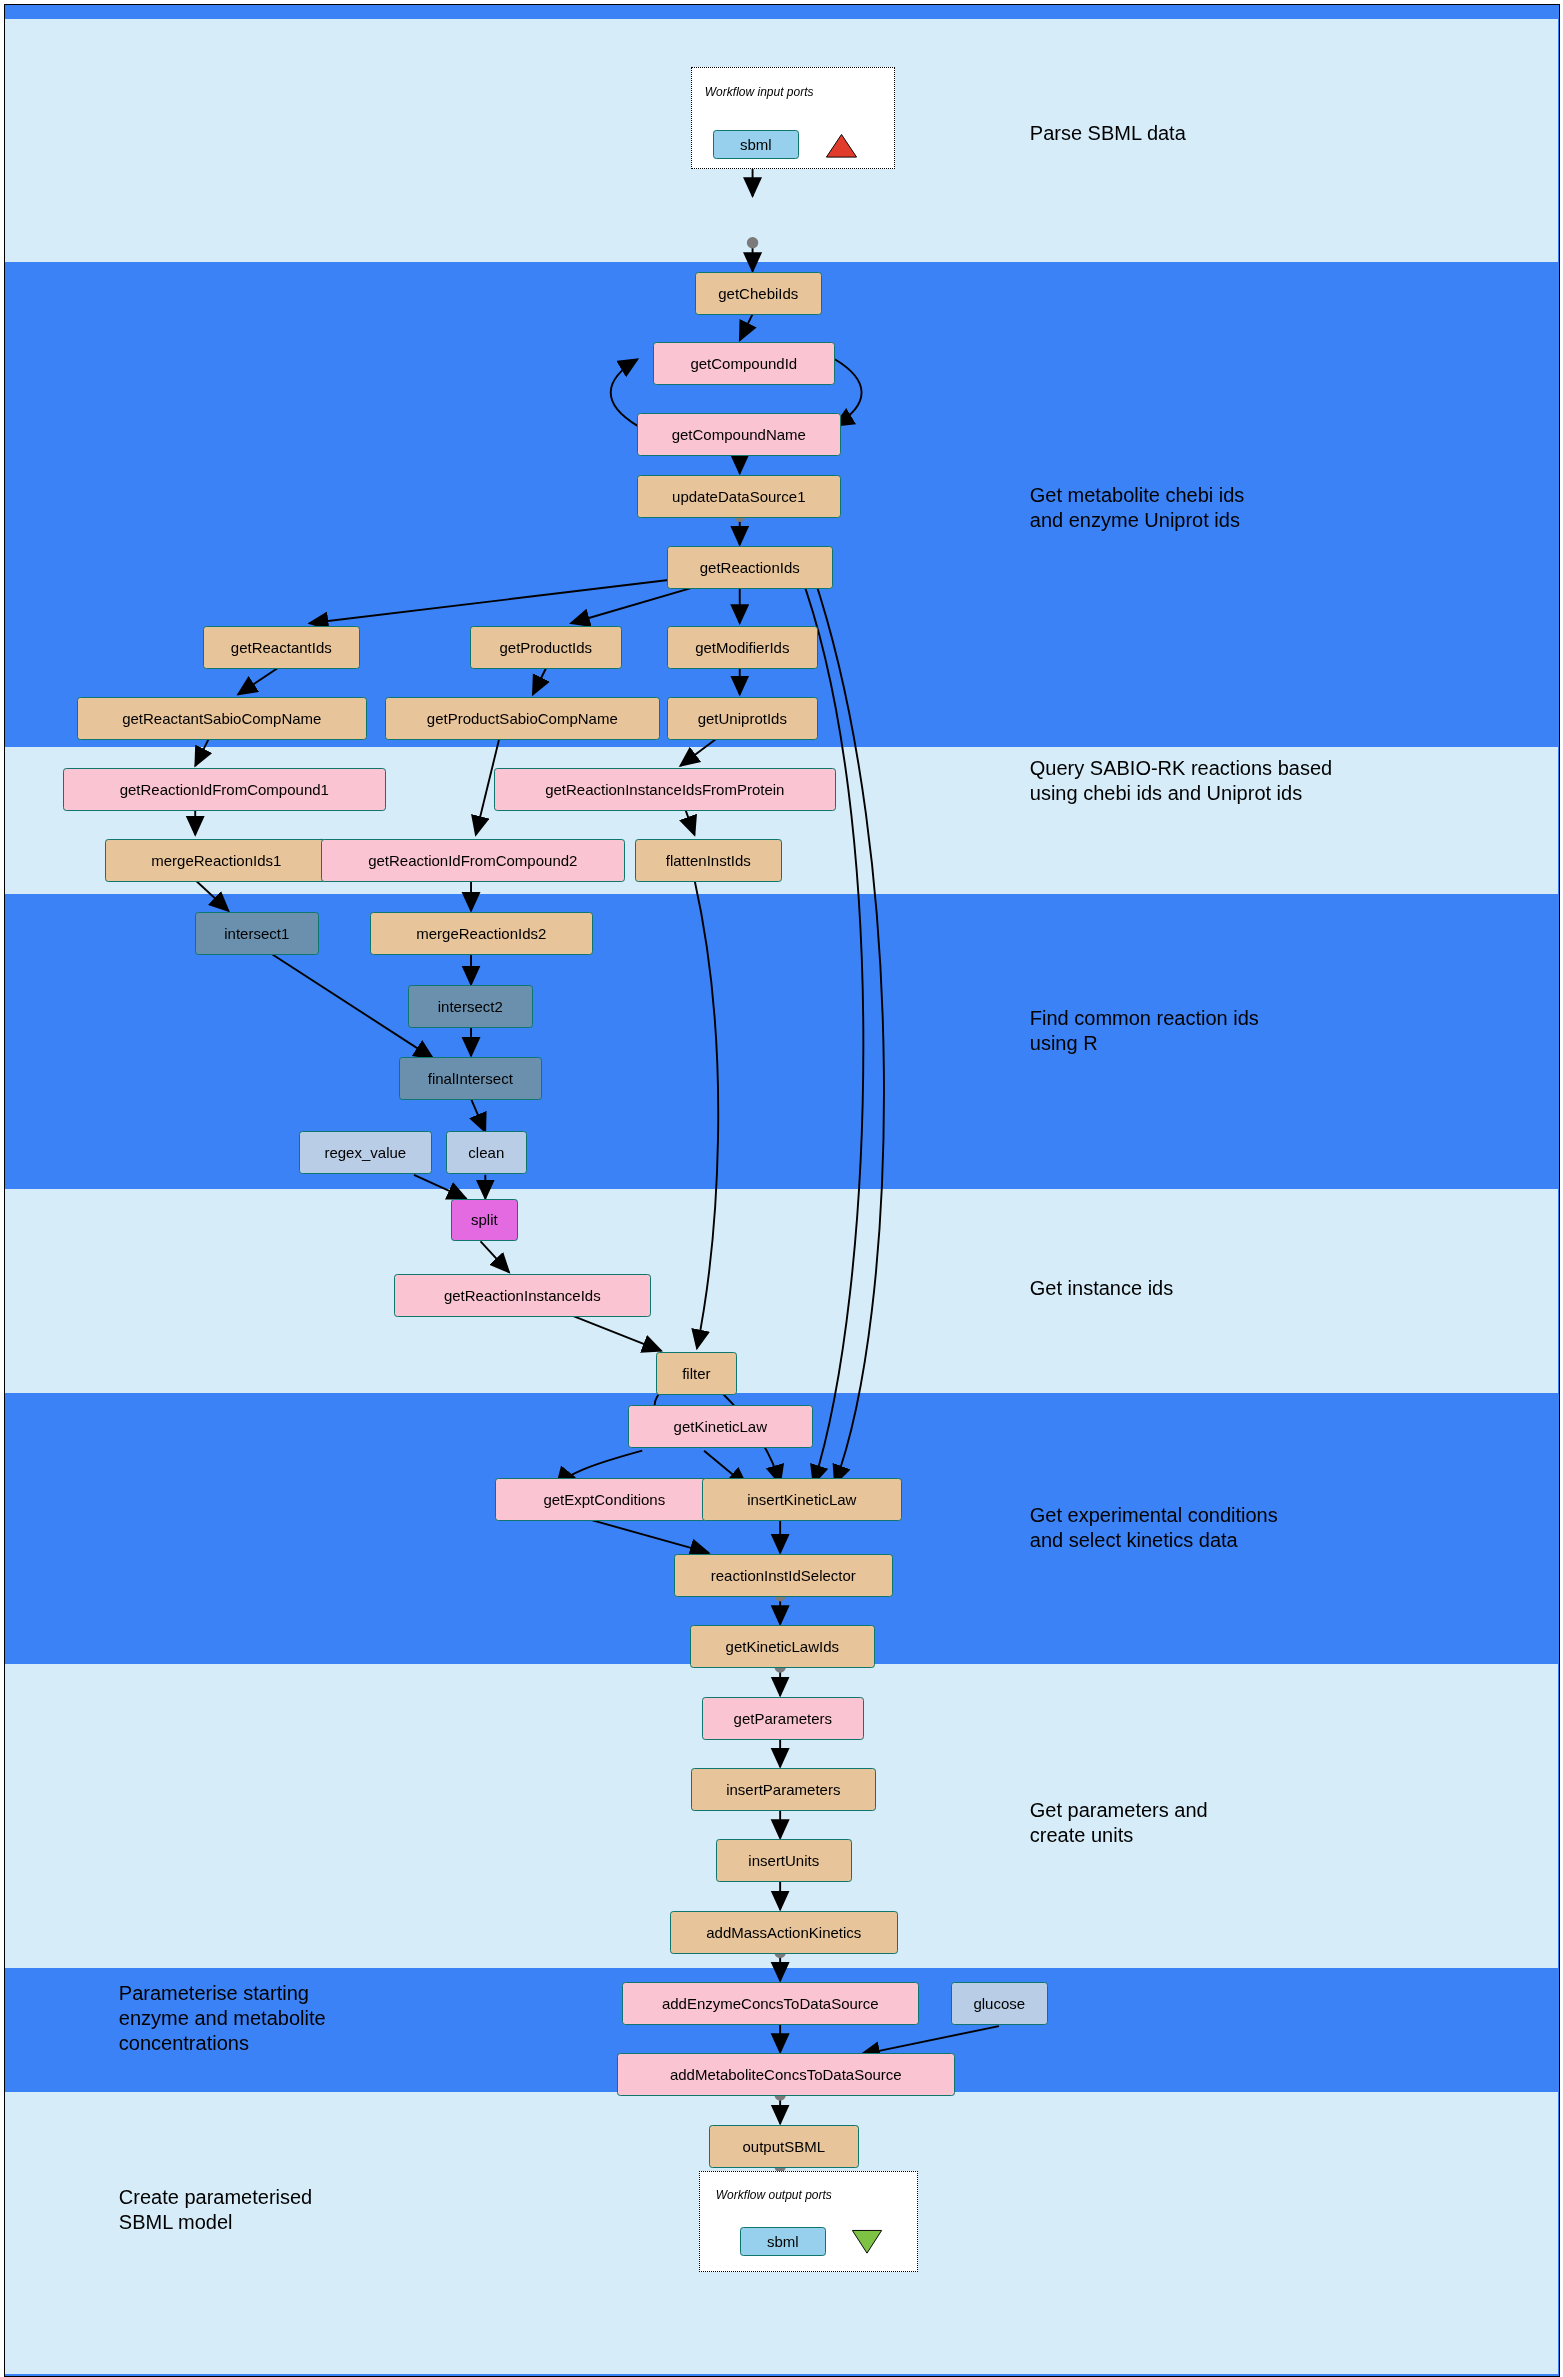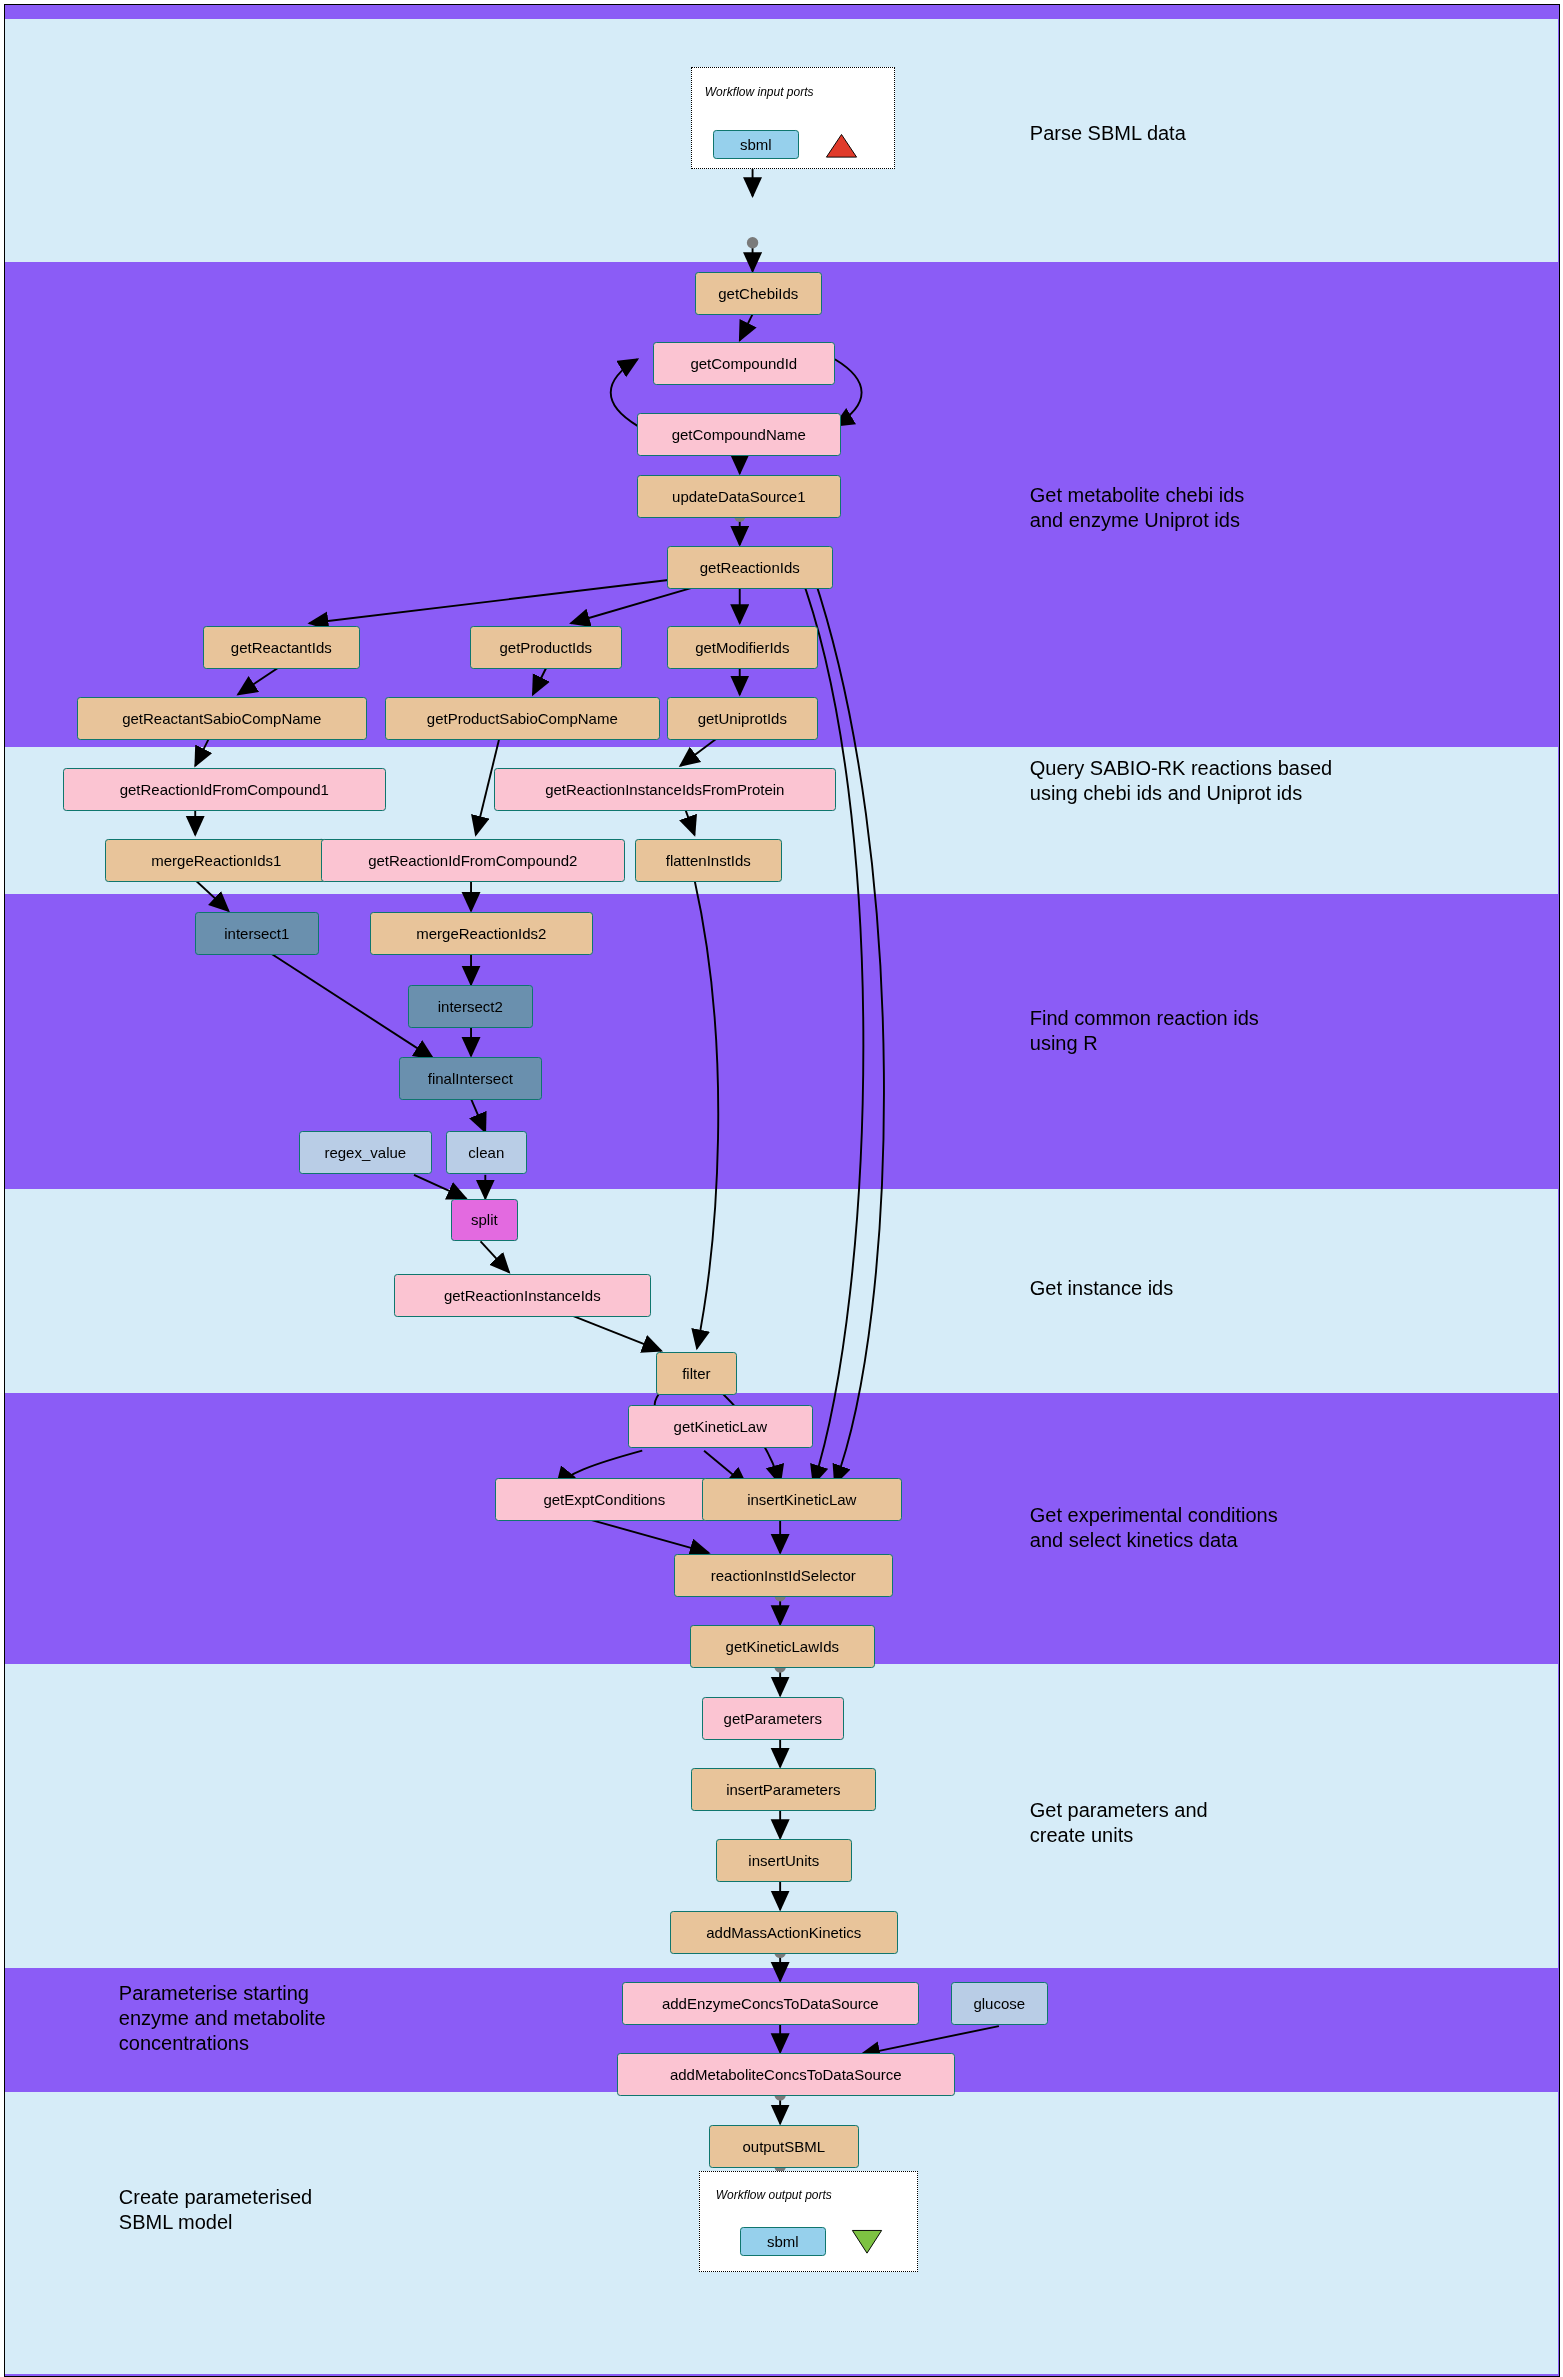--- a/index.html
+++ b/index.html
@@ -16,21 +16,21 @@
     overflow: hidden;
   }
   #frame {
     position: absolute;
     left: 3.8px;
     top: 3.8px;
     width: 1556px;
     height: 2373px;
     border: 1.4px solid #000000;
     box-sizing: border-box;
-    background: #8b5cf6;
+    background: #3b82f6;
   }
   .band {
     position: absolute;
     left: 0;
     background: #d6ecf8;
   }
   .section-label {
     position: absolute;
     font-size: 20px;
     color: #000000;
@@ -239,21 +239,21 @@
     <div class="node n-light" style="left:294px;  top:1126px; width:133px; height:43px;">regex_value</div>
     <div class="node n-light" style="left:441px;  top:1126px; width:81px; height:43px;">clean</div>
     <div class="node n-purple" style="left:446px;  top:1194px; width:67px; height:42px;">split</div>
     <div class="node n-pink" style="left:389px;  top:1269px; width:257px; height:43px;">getReactionInstanceIds</div>
     <div class="node n-tan" style="left:651px; top:1347px; width:81px; height:43px;">filter</div>
     <div class="node n-pink" style="left:623px; top:1400px; width:185px; height:43px;">getKineticLaw</div>
     <div class="node n-pink" style="left:490px; top:1473px; width:219px; height:43px;">getExptConditions</div>
     <div class="node n-tan" style="left:697px; top:1473px; width:200px; height:43px;">insertKineticLaw</div>
     <div class="node n-tan" style="left:669px; top:1549px; width:219px; height:43px;">reactionInstIdSelector</div>
     <div class="node n-tan" style="left:685px; top:1620px; width:185px; height:43px;">getKineticLawIds</div>
-    <div class="node n-pink" style="left:697px; top:1692px; width:142px; height:43px;">getParameters</div>
+    <div class="node n-pink" style="left:697px; top:1692px; width:162px; height:43px;">getParameters</div>
     <div class="node n-tan" style="left:686px; top:1763px; width:185px; height:43px;">insertParameters</div>
     <div class="node n-tan" style="left:711px; top:1834px; width:136px; height:43px;">insertUnits</div>
     <div class="node n-tan" style="left:665px; top:1906px; width:228px; height:43px;">addMassActionKinetics</div>
     <div class="node n-pink" style="left:617px; top:1977px; width:297px; height:43px;">addEnzymeConcsToDataSource</div>
     <div class="node n-light" style="left:946px; top:1977px; width:97px; height:43px;">glucose</div>
     <div class="node n-pink" style="left:612px; top:2048px; width:338px; height:43px;">addMetaboliteConcsToDataSource</div>
     <div class="node n-tan" style="left:704px; top:2120px; width:150px; height:43px;">outputSBML</div>
 
     <div class="portbox" style="left:694px; top:2166px; width:219px; height:101px;"></div>
     <span class="port-title" style="left:711px; top:2183px;">Workflow output ports</span>

